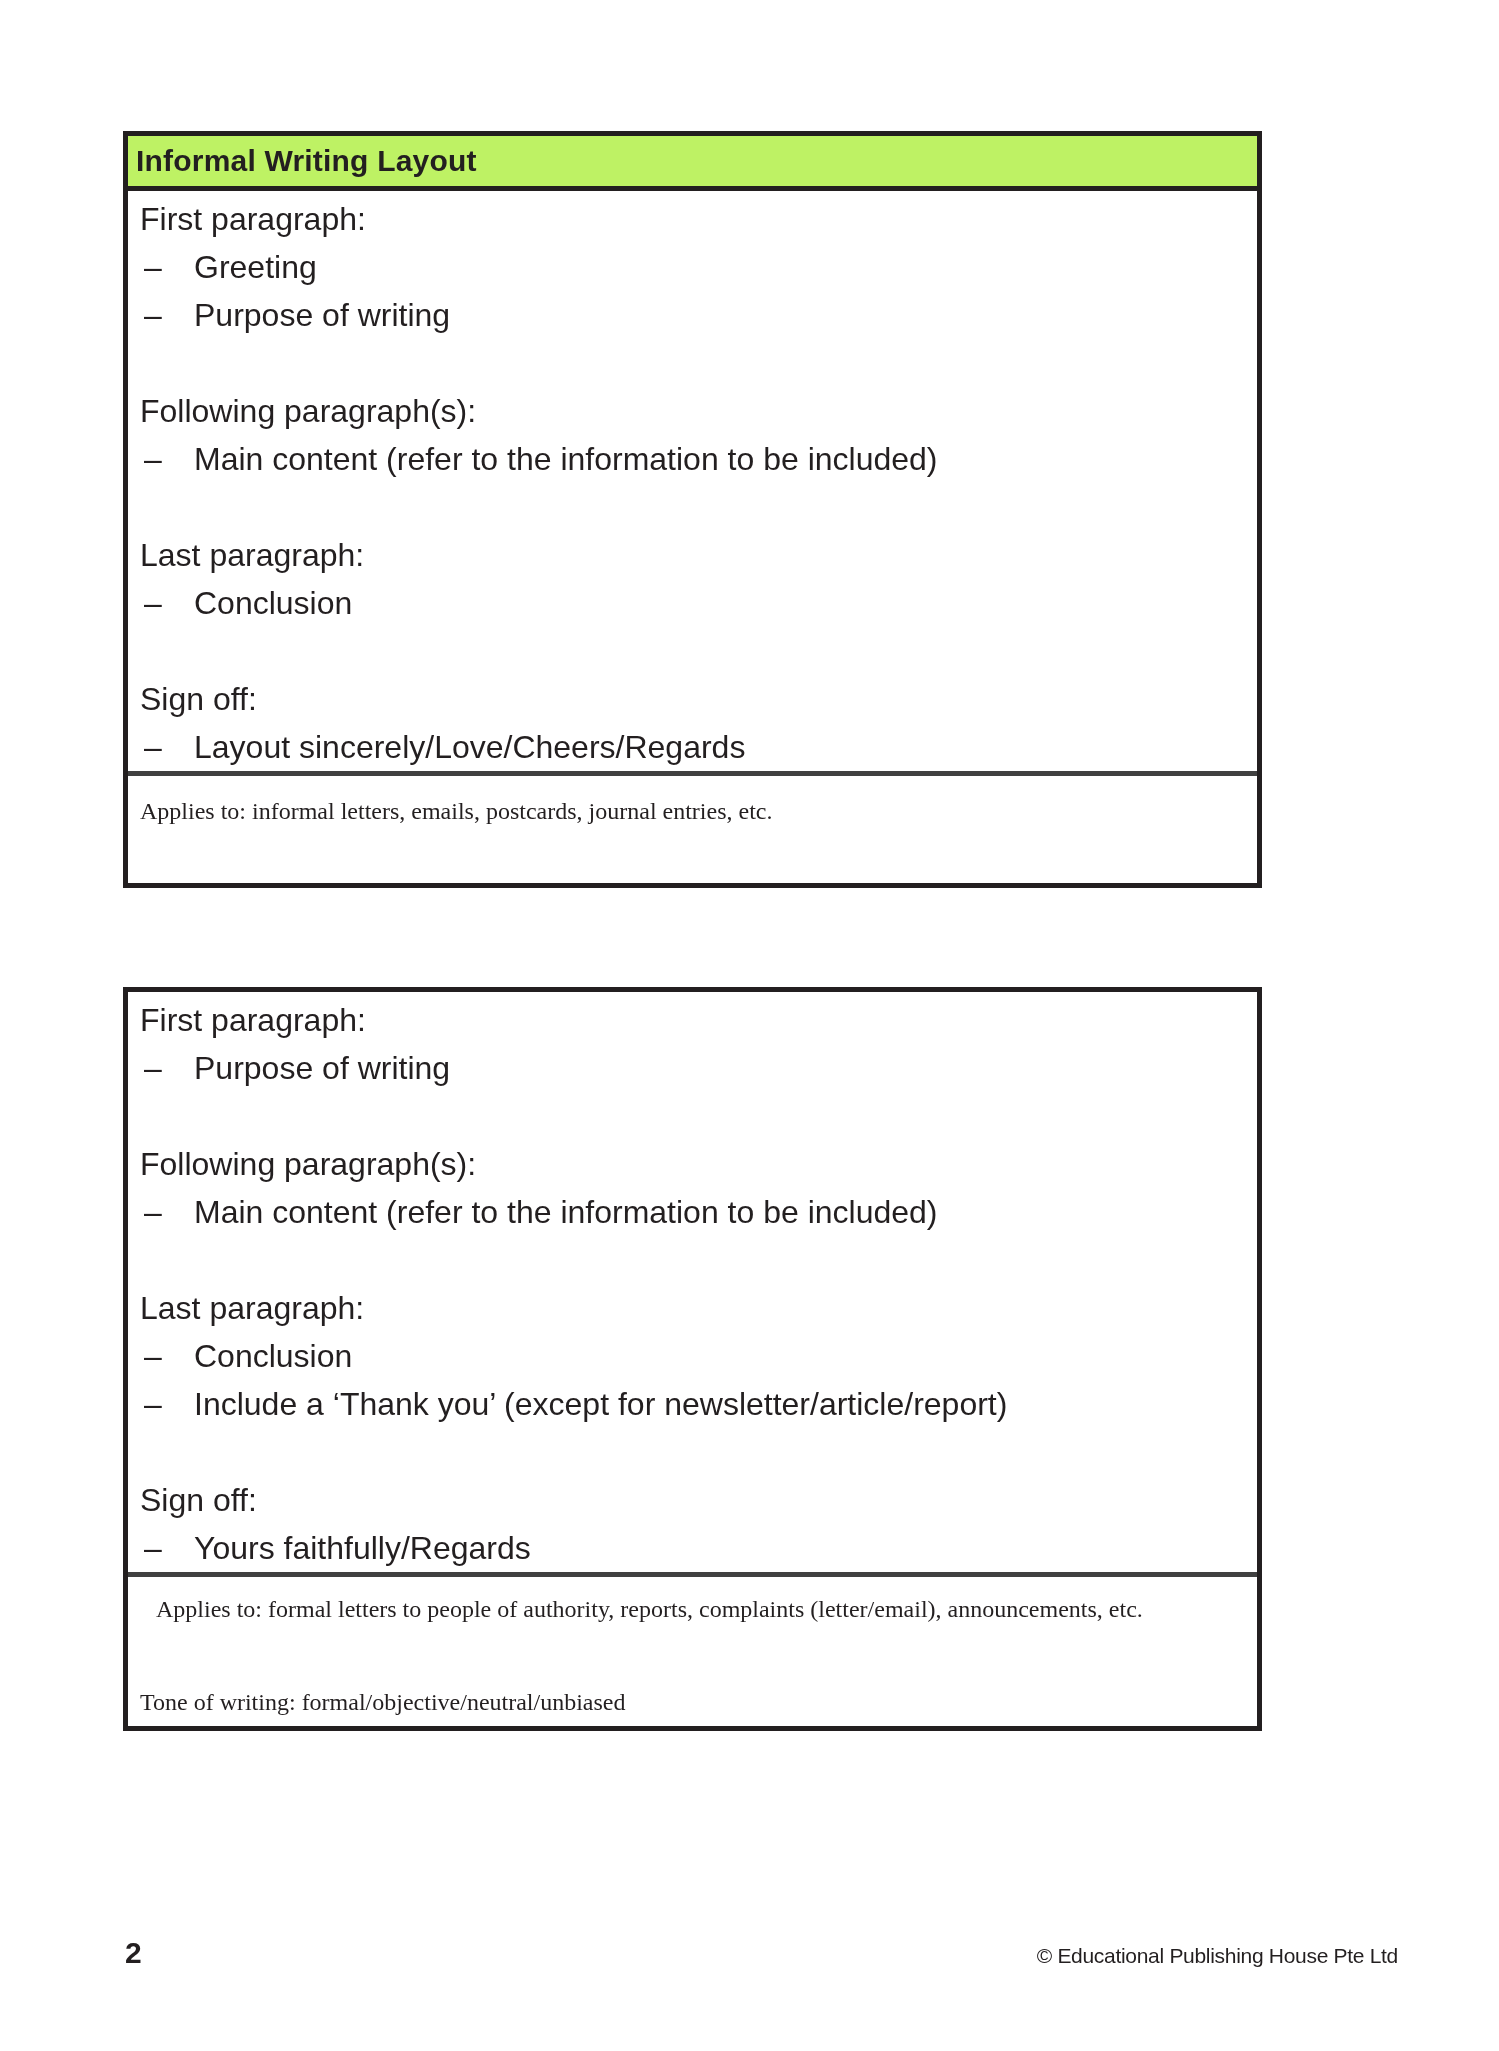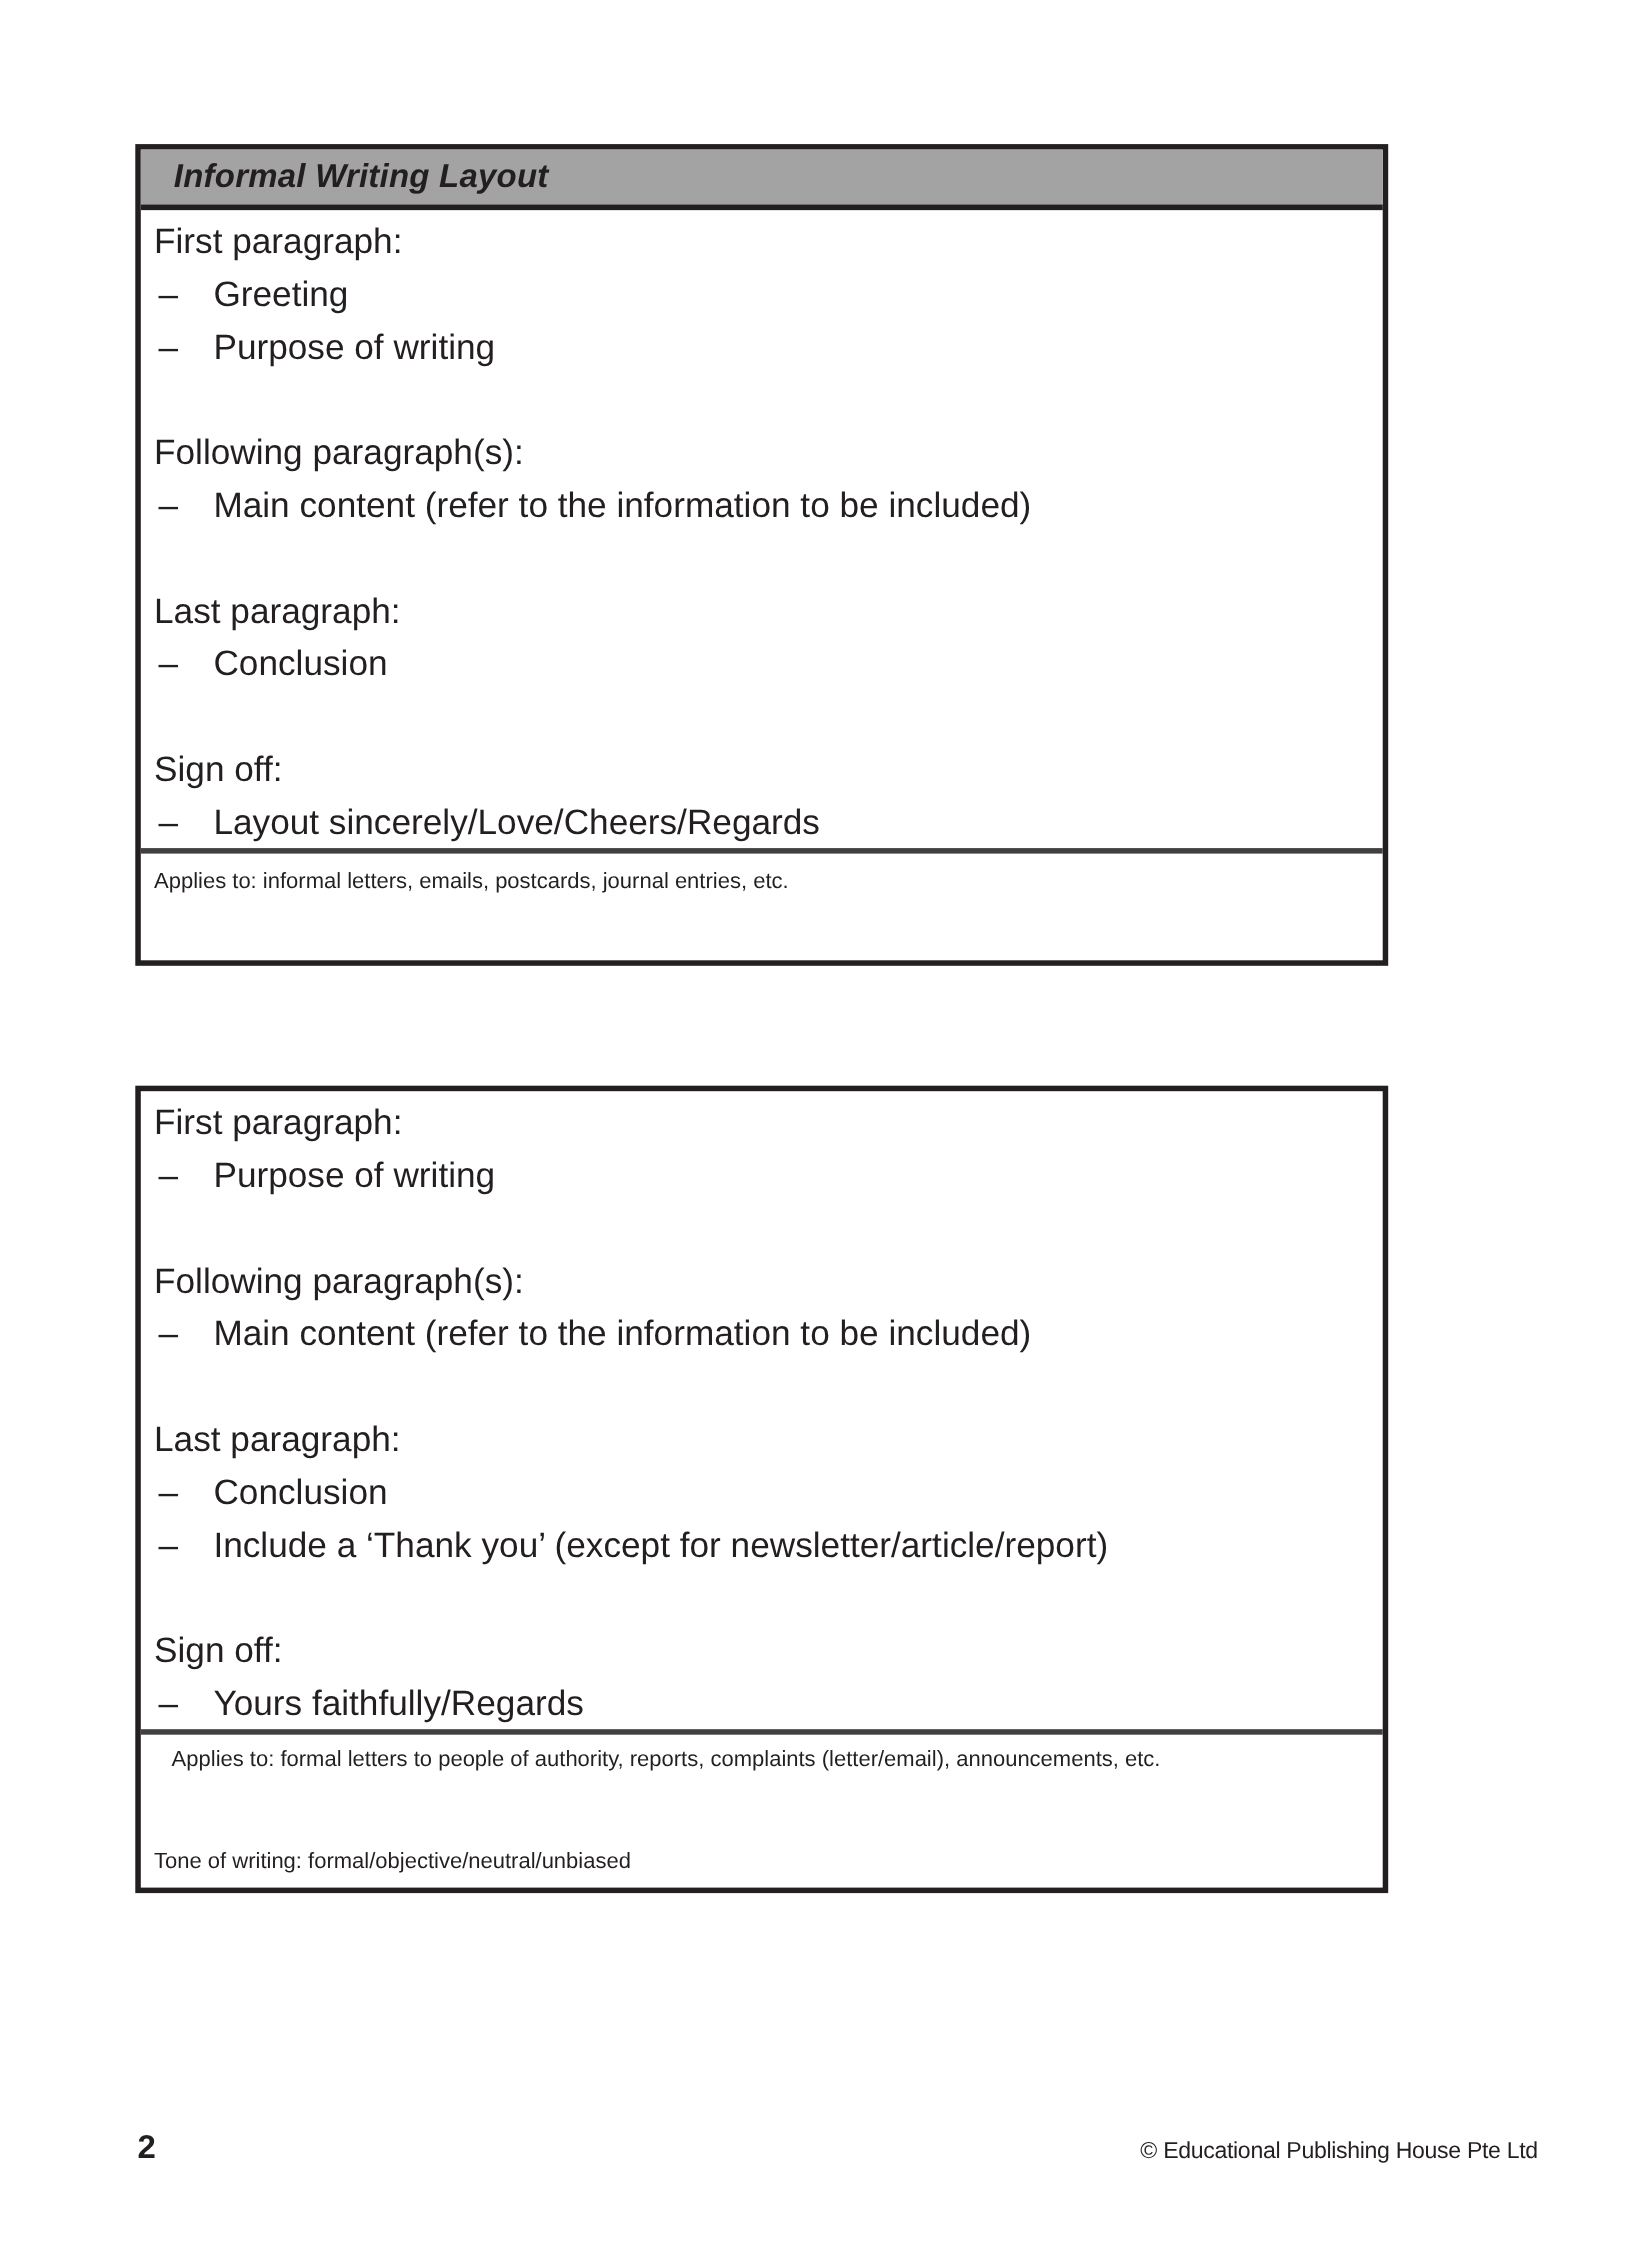--- a/index.html
+++ b/index.html
@@ -21,41 +21,41 @@
     width: 1139px;
     border: 5px solid #231f20;
     box-sizing: border-box;
     background: #ffffff;
   }
   #tbl-informal { top: 131px; }
   #tbl-formal   { top: 987px; }
 
   .tbl-header {
     height: 50px;
-    background: #a3a3a3;
+    background: #bef264;
     border-bottom: 5px solid #231f20;
     display: flex;
     align-items: center;
-    padding: 0 30px;
+    padding: 0 8px;
     font-size: 30px;
     font-weight: 700;
     letter-spacing: 0.2px;
-    font-style: italic;
   }
 
   .cell-main {
     border-bottom: 5px solid #404040;
     padding: 4px 14px 0 12px;
     font-size: 32px;
     line-height: 48px;
   }
   .cell-applies {
-    padding: 1px 14px 0 12px;
-    font-size: 20px;
+    padding: 11px 14px 0 12px;
+    font-size: 24px;
     line-height: 48px;
+    font-family: Liberation Serif, serif;
   }
 
   .h, .applies, .tone { margin: 0; }
   .blank { height: 48px; }
 
   .li { display: flex; }
   .dash {
     flex: 0 0 54px;
     padding-left: 4px;
     box-sizing: border-box;

